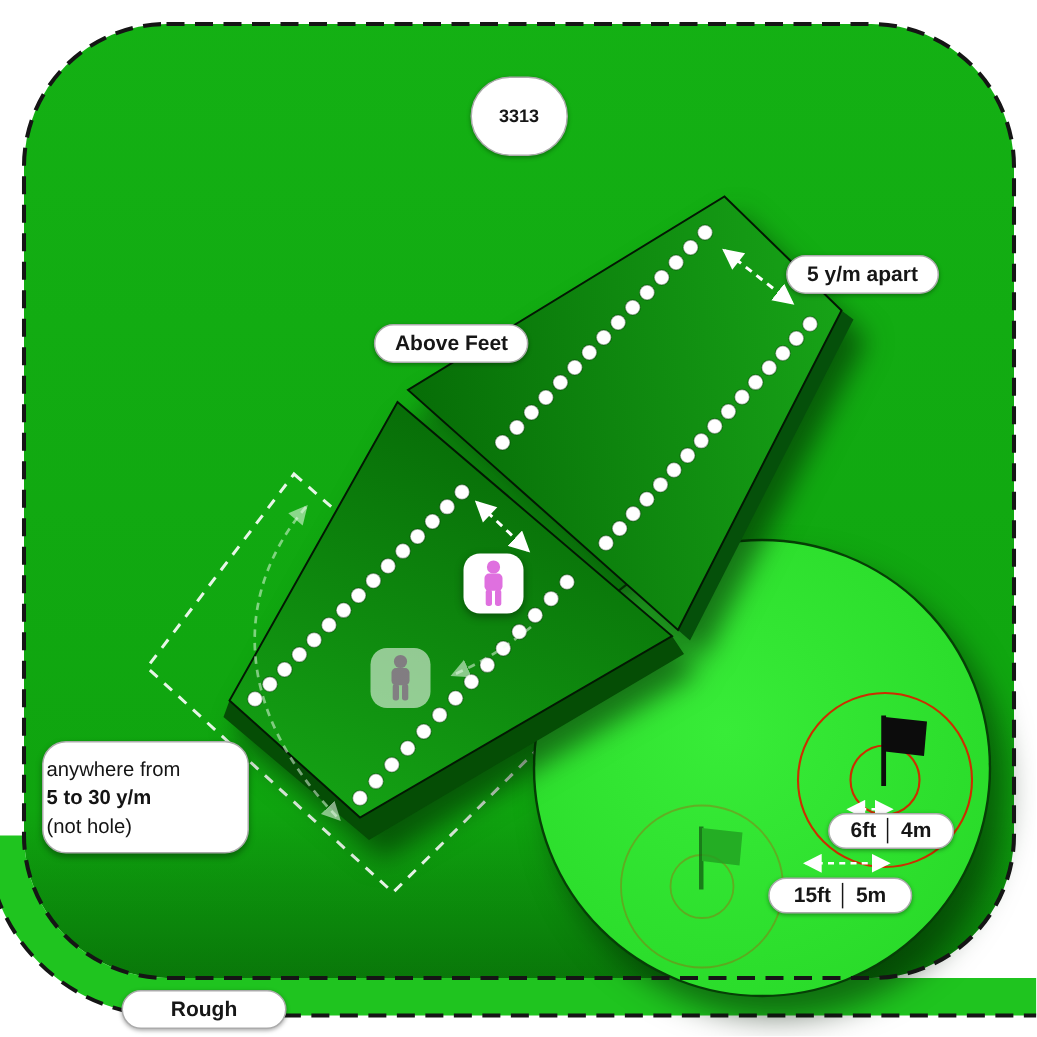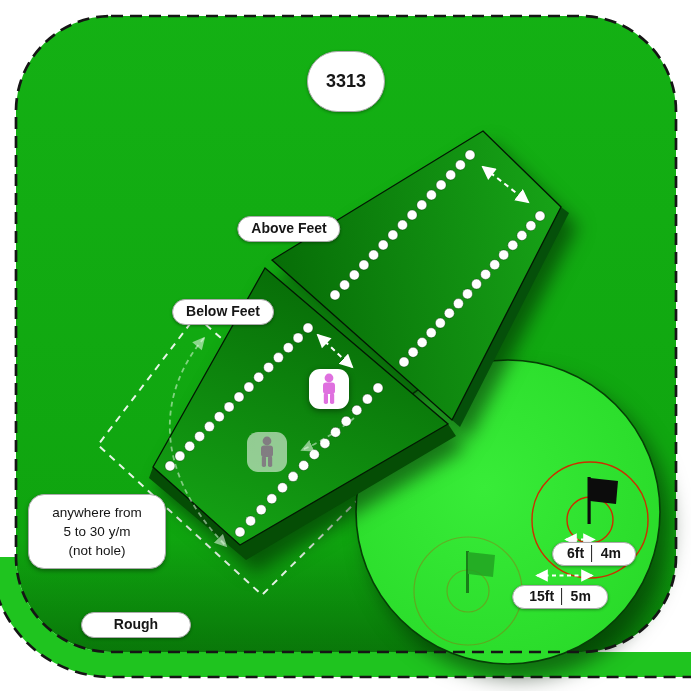--- a/index.html
+++ b/index.html
@@ -2,27 +2,27 @@
 <html><head>
 <meta charset="utf-8">
 <style>
   html,body{margin:0;padding:0;background:#ffffff;}
   .stage{position:relative;width:691px;height:691px;background:#fff;overflow:hidden;
          font-family:"Liberation Sans",sans-serif;}
   .stage svg{position:absolute;left:0;top:0;}
   .pill{position:absolute;transform:translateX(-50%);background:#ffffff;border:1px solid #ababab;
         border-radius:999px;padding:3px 13px;font:600 14px/1.25 "Liberation Sans",sans-serif;
         color:#161616;box-shadow:0 1px 3px rgba(0,0,0,.35);white-space:nowrap;z-index:5;text-align:center;}
-  .pill.num{font-weight:700;font-size:18px;padding:18px 18px;text-align:right;}
-  .pill.wide{min-width:82px;}
+  .pill.num{font-weight:700;font-size:12px;padding:18px 18px;text-align:right;}
+  .pill.wide{min-width:82px;margin-top:48px;}
   .notebox{position:absolute;left:28px;top:494px;width:132px;background:#fff;border:1px solid #ababab;
-           border-radius:16px;padding:8px 2px;z-index:5;text-align:center;
+           border-radius:16px;padding:8px 2px;z-index:5;
            font:400 13.5px/1.42 "Liberation Sans",sans-serif;color:#141414;
            box-shadow:0 2px 4px rgba(0,0,0,.35);}
-  .notebox .b{font-weight:400;}
+  .notebox .b{font-weight:700;}
   .notebox p{margin:0;}
 </style>
 </head>
 <body>
 
 <div class="stage" style="--rough-green: #10a710; --fairway-green: #1fc41f; --green-surface: #2ee52e; --ring-red: #cc2e00; --person-pink: #df70df;">
 
 <svg width="691" height="691" viewBox="0 0 691 691">
   <defs>
     <linearGradient id="roughGrad" x1="0" y1="0" x2="0" y2="691" gradientUnits="userSpaceOnUse">
@@ -195,22 +195,22 @@
       <rect x="-6" y="-6.6" width="12" height="11.5" rx="3"></rect>
       <rect x="-5.2" y="4" width="4.2" height="11" rx="1.8"></rect>
       <rect x="1" y="4" width="4.2" height="11" rx="1.8"></rect>
     </g>
   </g>
 
   <rect x="16" y="16" width="660" height="636" rx="95" fill="none" stroke="#151515" stroke-width="2.7" stroke-dasharray="12 7"></rect>
 </svg>
 
 <div class="pill num" style="left:346px;top:51px">3313</div>
-<div class="pill" style="left:289px;top:216px">Above Feet</div>
-<div class="pill" style="left:223px;top:299px">Below Feet</div>
+<div class="pill" style="left:301px;top:216px">Above Feet</div>
+<div class="pill" style="left:575px;top:170px">5 y/m apart</div>
 <div class="pill" style="left:594px;top:542px;padding:2px 14px">6ft │ 4m</div>
 <div class="pill" style="left:560px;top:585px;padding:2px 16px">15ft │ 5m</div>
 <div class="pill wide" style="left:136px;top:612px">Rough</div>
 
 <div class="notebox">
   <p>anywhere from</p>
   <p class="b">5 to 30 y/m</p>
   <p>(not hole)</p>
 </div>
 

